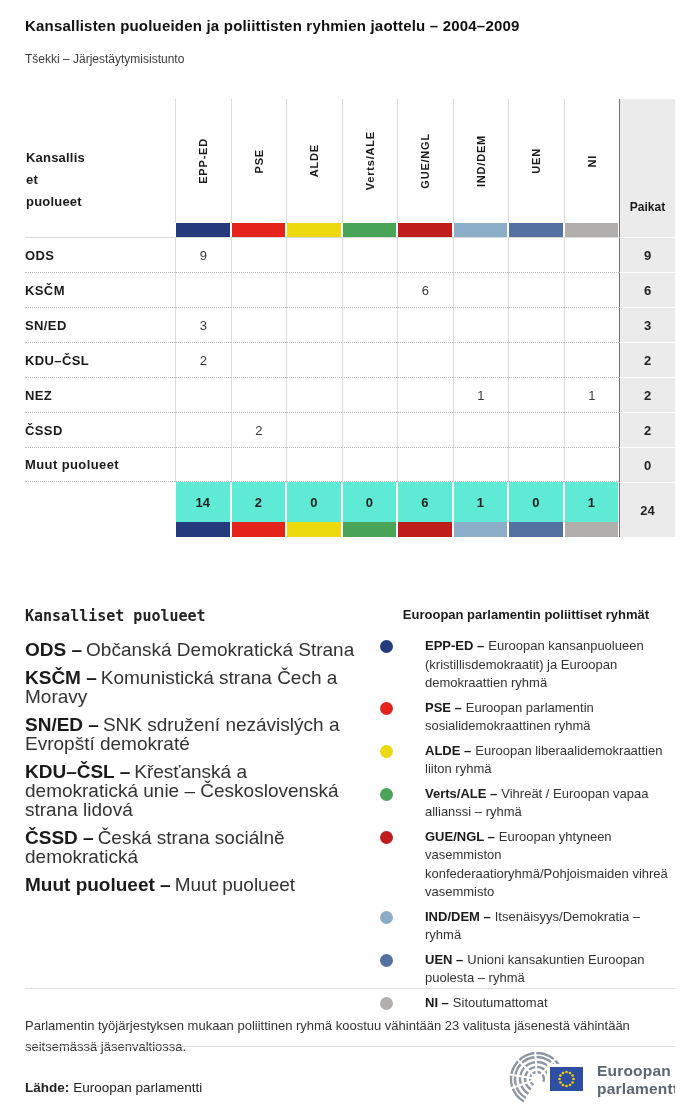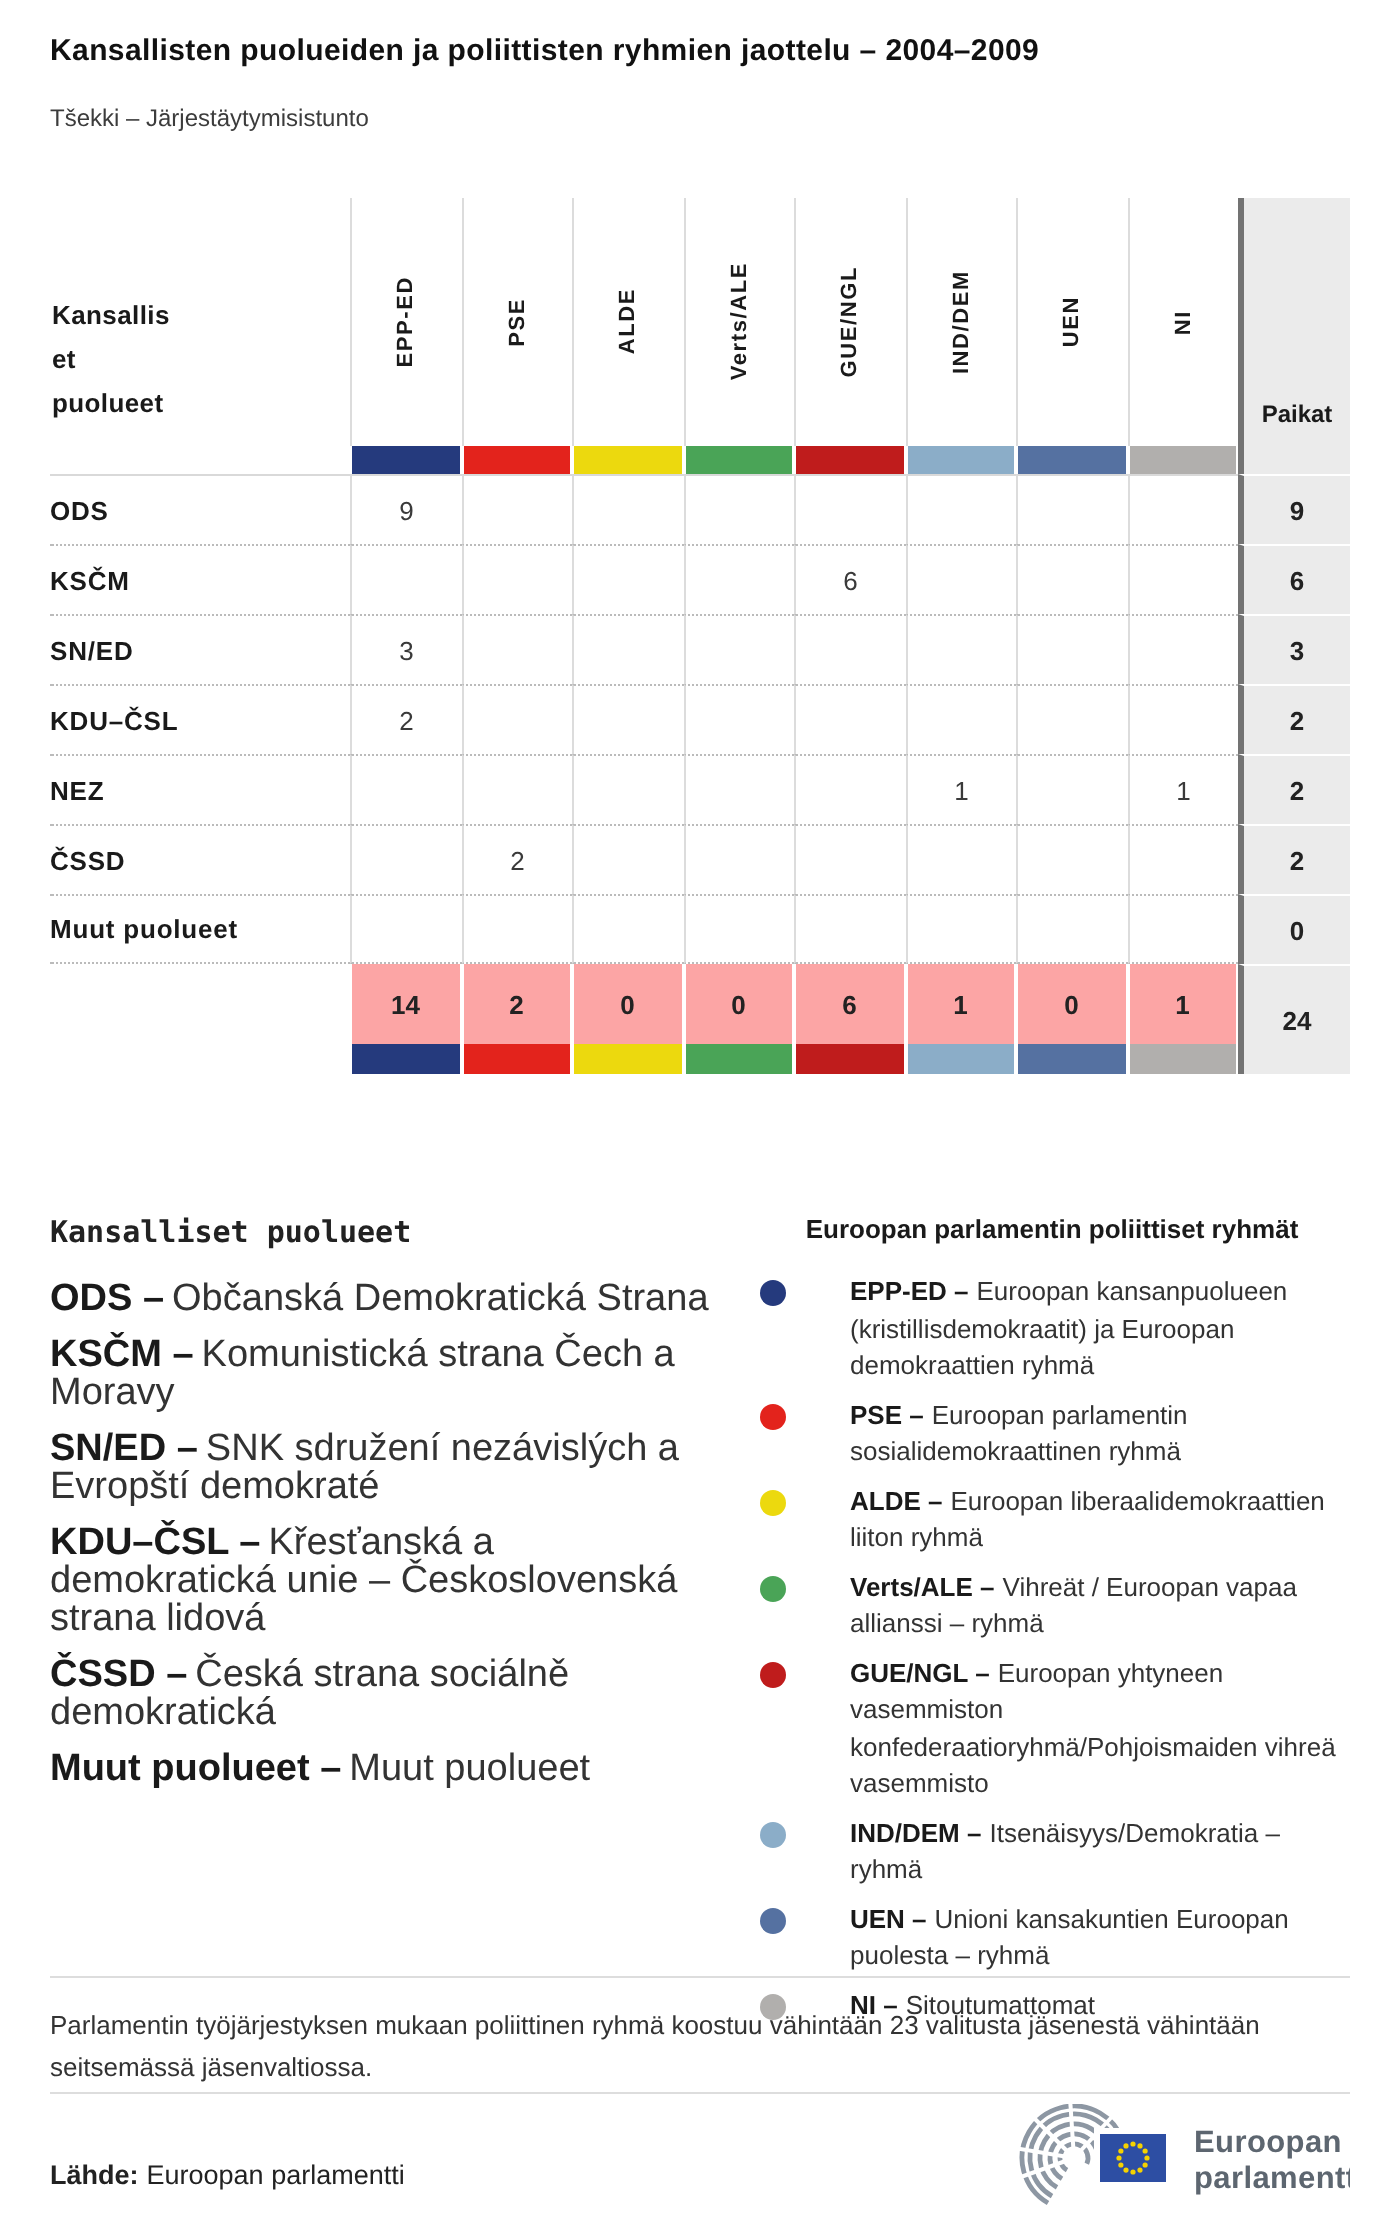--- a/index.html
+++ b/index.html
@@ -29,21 +29,21 @@
     white-space: pre-line; letter-spacing: .2px; margin-top: 48px;
   }
   .ghdr {
     display: flex; align-items: center; justify-content: center;
     border-left: 1px solid #dcdcdc;
   }
   .ghdr .vtxt {
     writing-mode: vertical-rl; transform: rotate(180deg);
     font-weight: 700; font-size: 11px; letter-spacing: .8px; color: #1a1a1a;
   }
-  .paikat-col { background: #ebebeb; border-left: 3px solid #737373; }
+  .paikat-col { background: #ebebeb; border-left: 1px solid #737373; }
   .paikat-hdr {
     display: flex; align-items: flex-end; justify-content: center;
     padding-bottom: 9px; font-weight: 700; font-size: 12px;
   }
   .bar { box-shadow: inset 1px 0 0 #fff, inset -1px 0 0 #fff; }
 
   .rowlabel {
     display: flex; align-items: center;
     font-weight: 700; font-size: 13px; letter-spacing: .4px;
     border-top: 1px dotted #bbb;
@@ -54,21 +54,21 @@
     border-left: 1px solid #dcdcdc; border-top: 1px dotted #bbb;
   }
   .solid-top { border-top: 1px solid #d9d9d9; }
   .dot-bottom { border-bottom: 1px dotted #bbb; }
   .pk {
     display: flex; align-items: center; justify-content: center;
     font-weight: 700; font-size: 13px; color: #222;
     border-top: 1px solid #fff;
   }
   .tc {
-    background: #fca5a5;
+    background: #5eead4;
     display: flex; align-items: center; justify-content: center;
     font-weight: 700; font-size: 13px; color: #222;
     box-shadow: inset 1px 0 0 #fff, inset -1px 0 0 #fff;
   }
   .pk-total { grid-row: span 2; }
 
   
   .legends { display: flex; margin: 70px 25px 0; }
   .pleg { width: 338px; flex: 0 0 338px; }
   .pleg-title {
@@ -79,21 +79,21 @@
   .ab { font-weight: 700; color: #1a1a1a; margin-right: 4px; }
 
   .gleg { margin-left: auto; width: 298px; }
   .gleg-title { font-weight: 700; font-size: 13px; color: #1a1a1a; margin-bottom: 15px; text-align: center; }
   .gleg-item { position: relative; padding-left: 48px; font-size: 13px; line-height: 18.5px; color: #333; margin-bottom: 6px; }
   .dot { position: absolute; left: 3px; top: 3px; width: 13px; height: 13px; border-radius: 50%; }
 
   
   .footnote {
     position: absolute; top: 988px; left: 25px; right: 25px;
-    border-top: 1px solid #ddd; padding-top: 13px;
+    border-top: 1px solid #ddd; padding-top: 26px;
     font-size: 13px; line-height: 21px; color: #333;
   }
   .footer {
     position: absolute; top: 1046px; left: 25px; right: 25px; height: 60px;
     border-top: 1px solid #ddd; padding-top: 4px;
     display: flex; justify-content: space-between; align-items: center;
   }
   .source { font-size: 13.5px; color: #222; margin-top: 18px; }
   .source .b { font-weight: 700; }
   .source .v { margin-left: 4px; }

